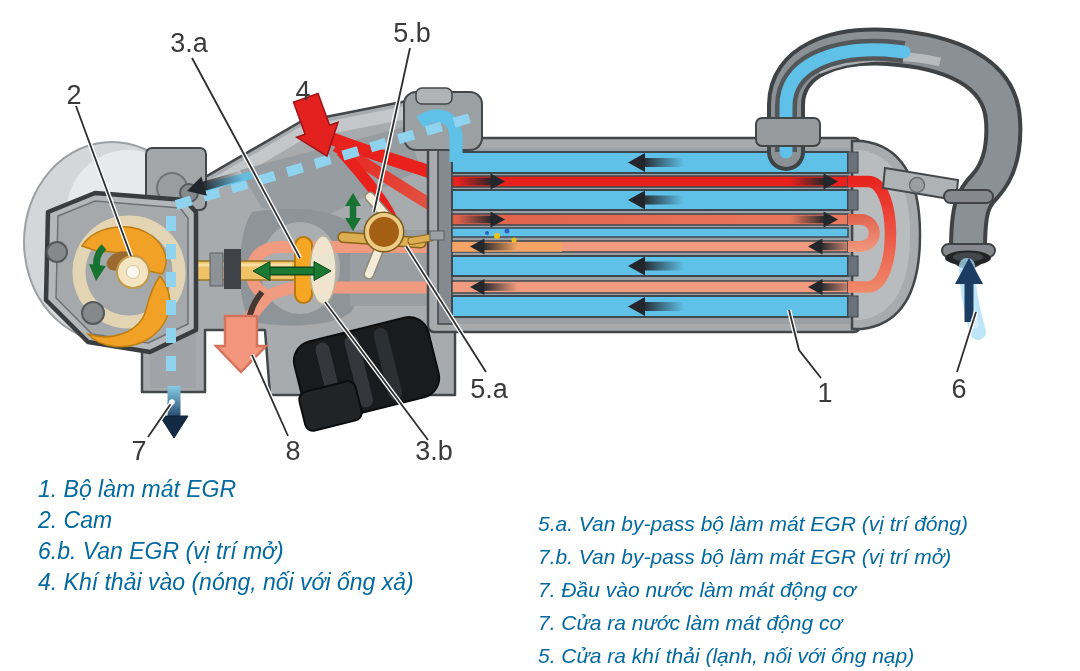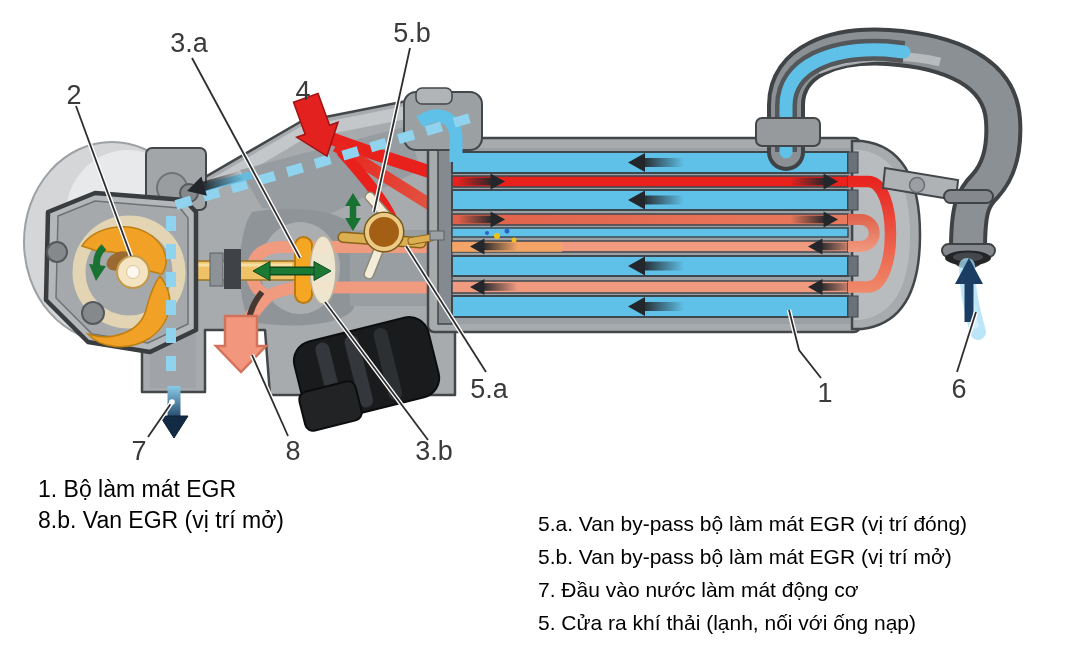--- a/index.html
+++ b/index.html
@@ -1,19 +1,19 @@
 <!DOCTYPE html>
 <html><head>
 <meta charset="utf-8">
 <style>
   html,body{margin:0;padding:0;background:#ffffff;}
   .stage{position:relative;width:1080px;height:671px;background:#ffffff;overflow:hidden;
          font-family:"Liberation Sans","DejaVu Sans",sans-serif;}
   .stage svg{position:absolute;left:0;top:0;display:block;}
-  .legend{position:absolute;color:#000000;}
+  .legend{position:absolute;color:#0369a1;font-style:italic;}
   .legend-left{left:38px;top:474px;font-size:23px;line-height:31px;}
   .legend-right{left:538px;top:470px;font-size:21px;line-height:33px;margin-top:37px;}
   .legend div{white-space:nowrap;}
   .callout{font-size:27px;fill:#3a3a3a;}
 </style>
 </head>
 <body>
 
 <div class="stage">
 
@@ -272,21 +272,24 @@
     <text class="callout" x="434" y="460">3.b</text>
     <text class="callout" x="293" y="460">8</text>
     <text class="callout" x="139" y="460">7</text>
     <text class="callout" x="825" y="402">1</text>
     <text class="callout" x="959" y="398">6</text>
   </g>
 </svg>
 
   <div class="legend legend-left">
     <div>1. Bộ làm mát EGR</div>
-    <div>8.b. Van EGR (vị trí mở)</div>
+    <div>2. Cam</div>
+    <div>6.b. Van EGR (vị trí mở)</div>
+    <div>4. Khí thải vào (nóng, nối với ống xả)</div>
   </div>
   <div class="legend legend-right">
     <div>5.a. Van by-pass bộ làm mát EGR (vị trí đóng)</div>
-    <div>5.b. Van by-pass bộ làm mát EGR (vị trí mở)</div>
+    <div>7.b. Van by-pass bộ làm mát EGR (vị trí mở)</div>
     <div>7. Đầu vào nước làm mát động cơ</div>
+    <div>7. Cửa ra nước làm mát động cơ</div>
     <div>5. Cửa ra khí thải (lạnh, nối với ống nạp)</div>
   </div>
 </div>
 
 </body></html>

